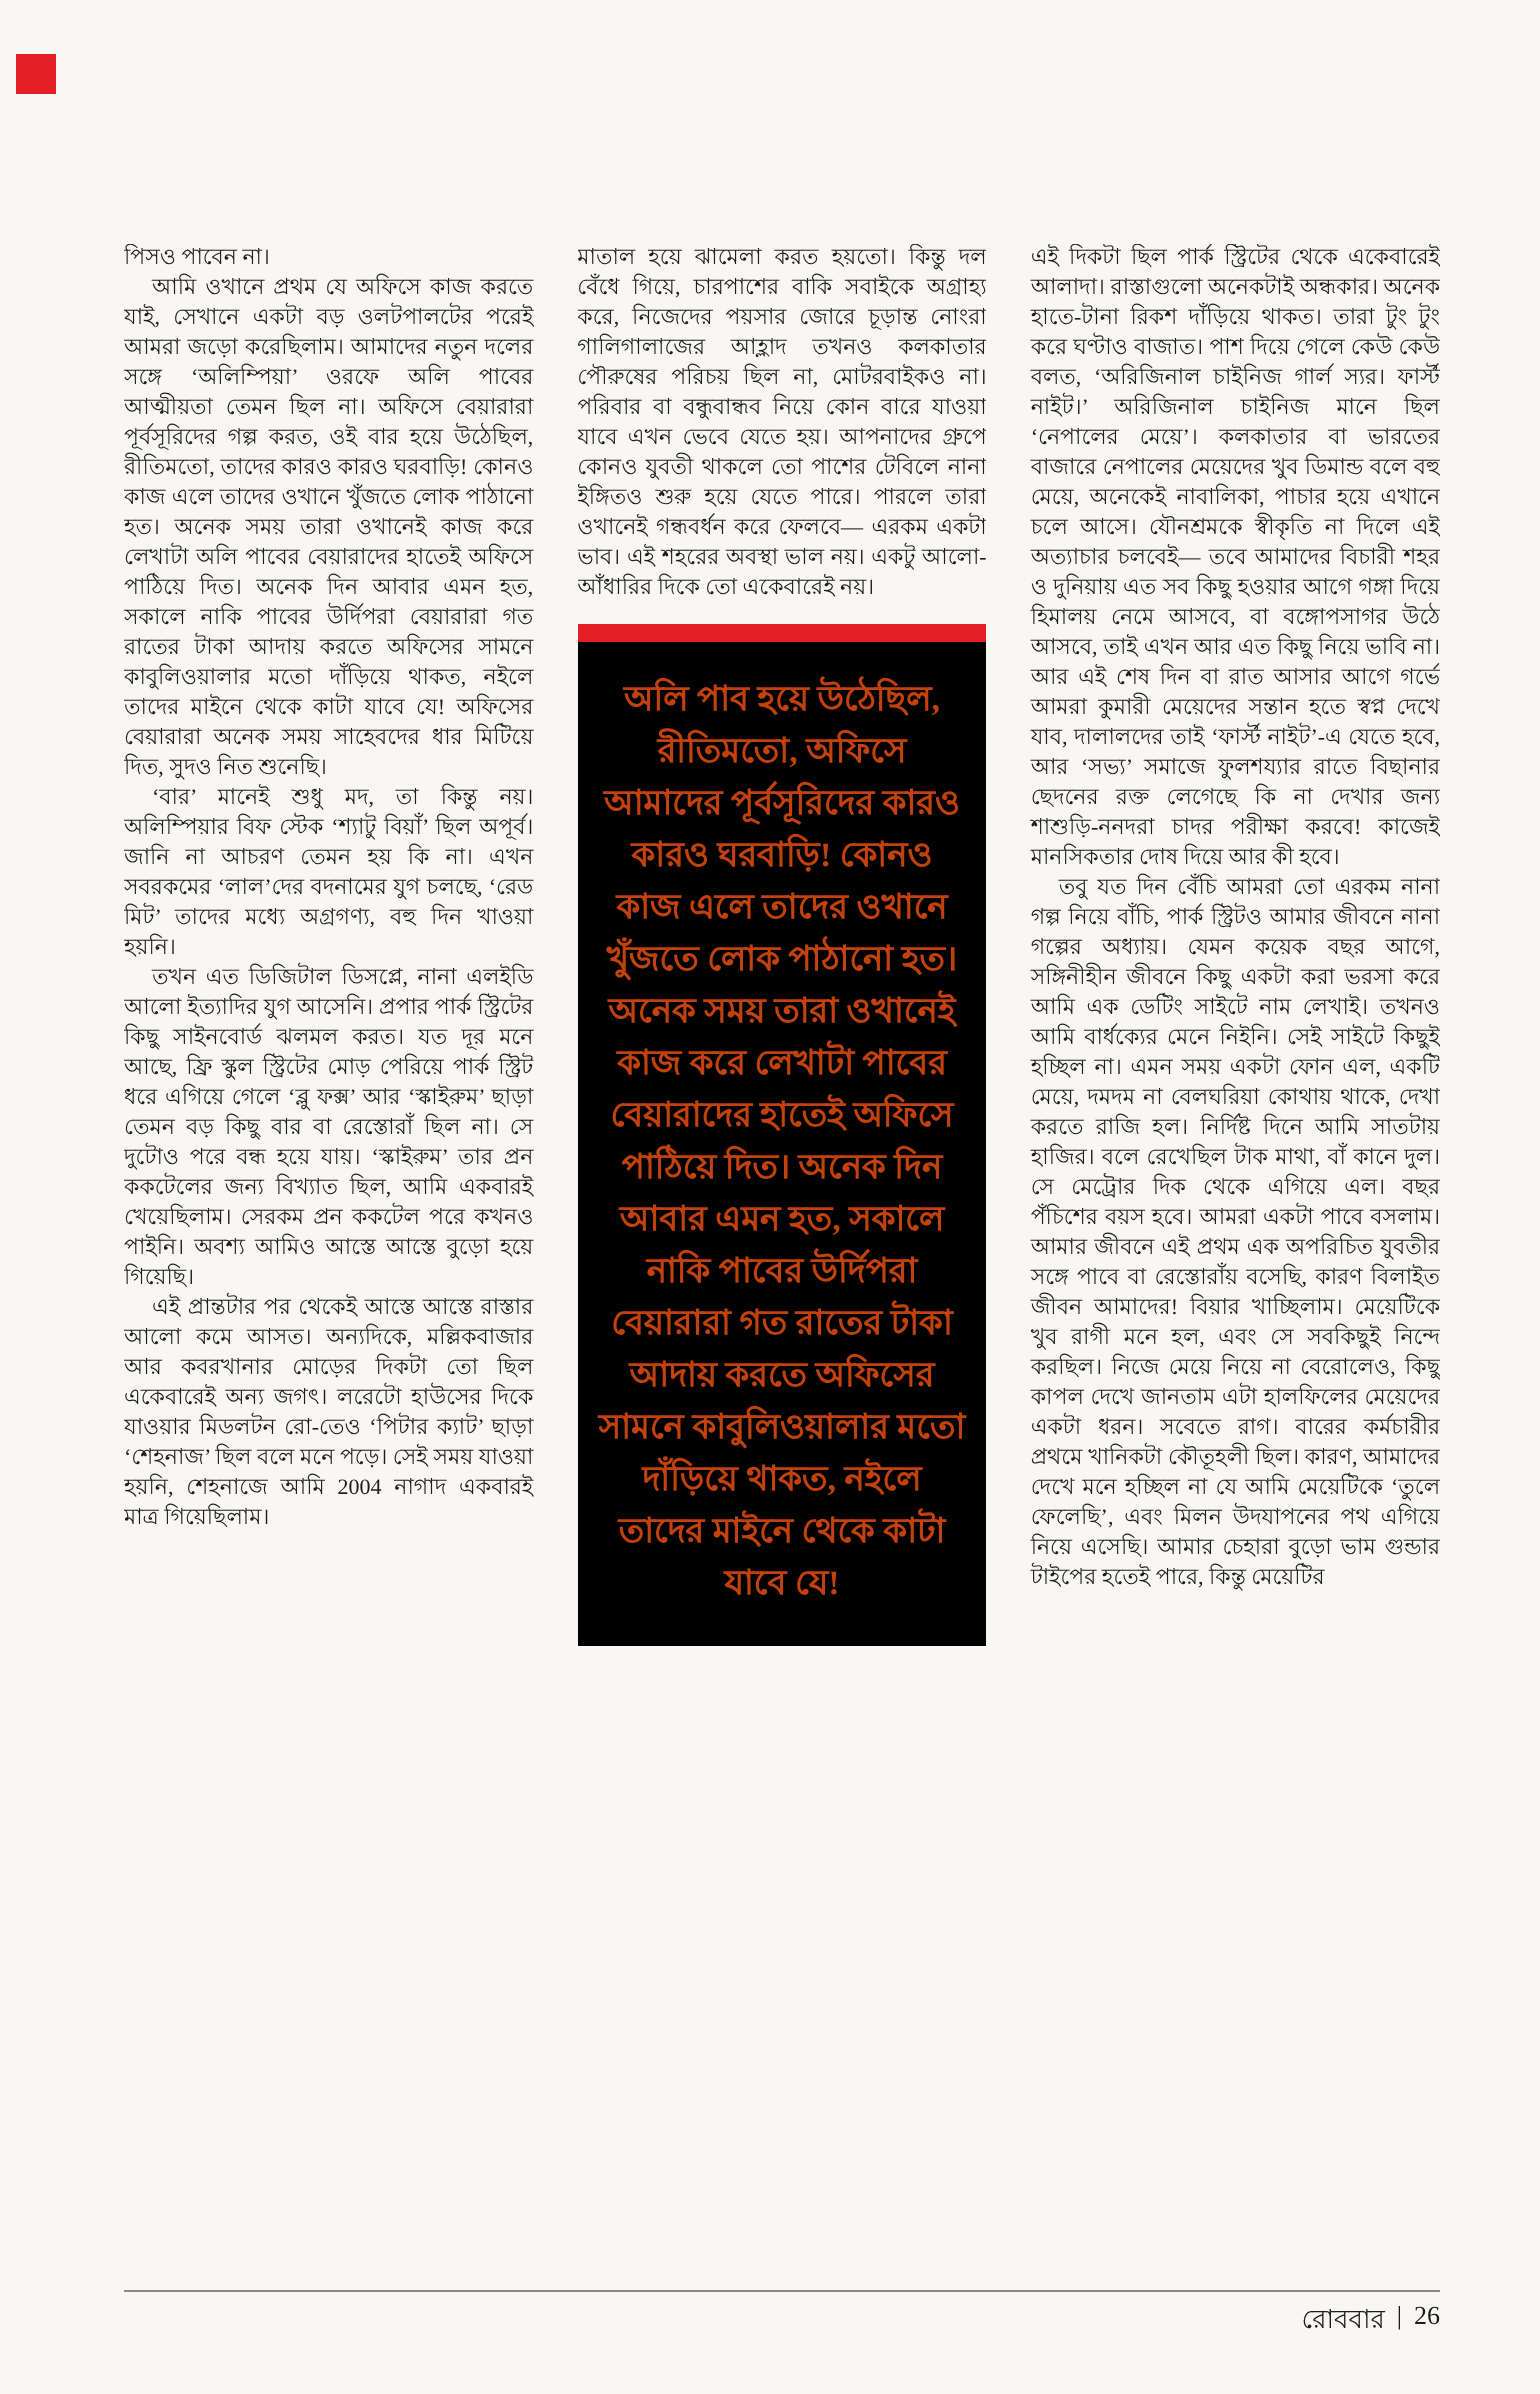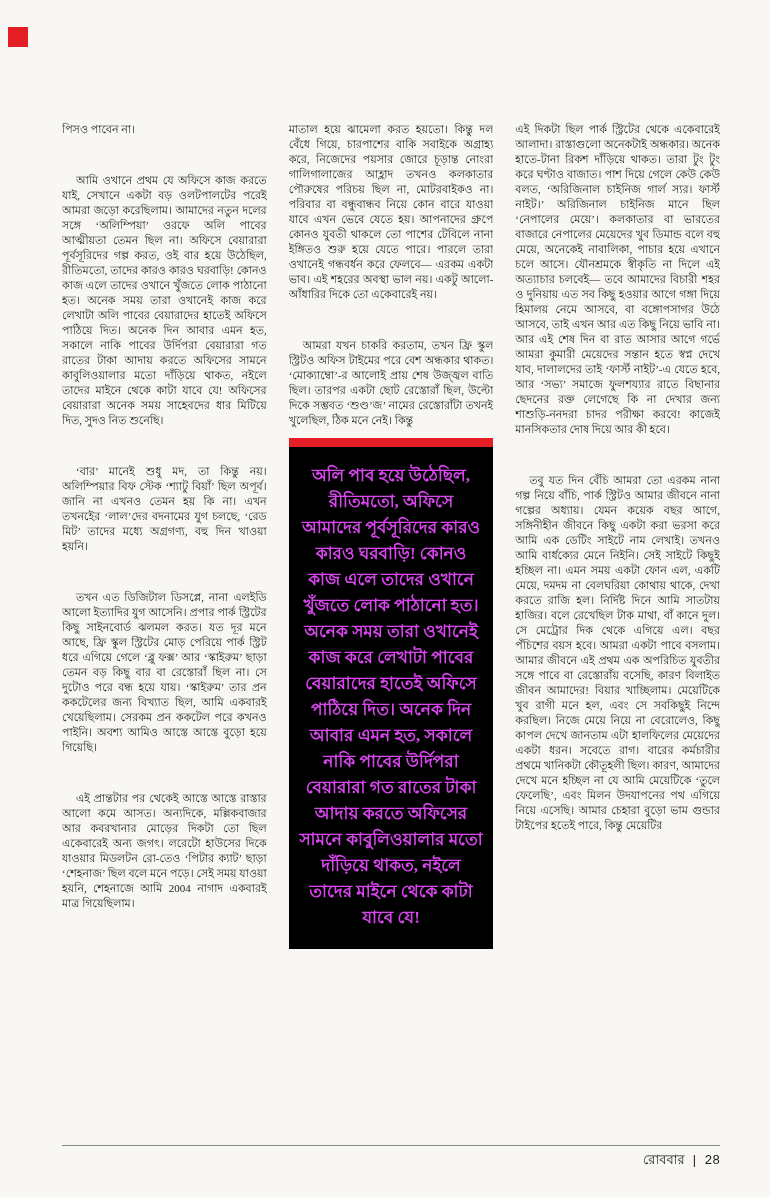--- a/index.html
+++ b/index.html
@@ -21,82 +21,81 @@
     height:1004px;overflow:hidden;
     display:flex;gap:22px;
   }
   .col{
     flex:1 1 0;min-width:0;
     font-size:11px;line-height:15px;
     text-align:justify;
     overflow:hidden;
   }
   .col p{margin:0;}
-  .col p.indent{text-indent:14px;margin-top:36px;}
+  .col p.indent{text-indent:14px;}
   .pullquote{
     margin-top:10px;
     background:#000;
     border-top:9px solid #e41e25;
-    color:#d946ef;
+    color:#c2410c;
     padding:16px 10px 18px 10px;
     box-sizing:border-box;
     text-align:center;
     font-size:17px;
     line-height:26px;
     font-weight:bold;
   }
   .footer{
     position:absolute;left:62px;right:50px;bottom:26px;
   }
   .footer-rule{
     border:none;border-top:1px solid #8a8a87;
     margin:0 0 4px 0;
   }
   .footer-text{
-    display:flex;justify-content:flex-end;align-items:center;
+    display:flex;justify-content:flex-end;
     gap:6px;
     font-size:13px;color:#1d1d1b;
-    font-family:Liberation Mono, monospace;
+    font-family:Liberation Serif, serif;
   }
   .footer-sep{color:#1d1d1b;}
 </style>
 </head>
 <body>
 
 <div class="page">
 
   <div class="corner-marker" style="background:#e41e25;"></div>
 
   <div class="content">
 
     <div class="col">
       <p>পিসও পাবেন না।</p>
       <p class="indent">আমি ওখানে প্রথম যে অফিসে কাজ করতে যাই, সেখানে একটা বড় ওলটপালটের পরেই আমরা জড়ো করেছিলাম। আমাদের নতুন দলের সঙ্গে ‘অলিম্পিয়া’ ওরফে অলি পাবের আত্মীয়তা তেমন ছিল না। অফিসে বেয়ারারা পূর্বসূরিদের গল্প করত, ওই বার হয়ে উঠেছিল, রীতিমতো, তাদের কারও কারও ঘরবাড়ি! কোনও কাজ এলে তাদের ওখানে খুঁজতে লোক পাঠানো হত। অনেক সময় তারা ওখানেই কাজ করে লেখাটা অলি পাবের বেয়ারাদের হাতেই অফিসে পাঠিয়ে দিত। অনেক দিন আবার এমন হত, সকালে নাকি পাবের উর্দিপরা বেয়ারারা গত রাতের টাকা আদায় করতে অফিসের সামনে কাবুলিওয়ালার মতো দাঁড়িয়ে থাকত, নইলে তাদের মাইনে থেকে কাটা যাবে যে! অফিসের বেয়ারারা অনেক সময় সাহেবদের ধার মিটিয়ে দিত, সুদও নিত শুনেছি।</p>
-      <p class="indent">‘বার’ মানেই শুধু মদ, তা কিন্তু নয়। অলিম্পিয়ার বিফ স্টেক ‘শ্যাটু বিয়াঁ’ ছিল অপূর্ব। জানি না এখনও তেমন হয় কি না। এখন তখনইের ‘লাল’দের বদনামের যুগ চলছে, ‘রেড মিট’ তাদের মধ্যে অগ্রগণ্য, বহু দিন খাওয়া হয়নি।</p>
+      <p class="indent">‘বার’ মানেই শুধু মদ, তা কিন্তু নয়। অলিম্পিয়ার বিফ স্টেক ‘শ্যাটু বিয়াঁ’ ছিল অপূর্ব। জানি না আচরণ তেমন হয় কি না। এখন সবরকমের ‘লাল’দের বদনামের যুগ চলছে, ‘রেড মিট’ তাদের মধ্যে অগ্রগণ্য, বহু দিন খাওয়া হয়নি।</p>
       <p class="indent">তখন এত ডিজিটাল ডিসপ্লে, নানা এলইডি আলো ইত্যাদির যুগ আসেনি। প্রপার পার্ক স্ট্রিটের কিছু সাইনবোর্ড ঝলমল করত। যত দূর মনে আছে, ফ্রি স্কুল স্ট্রিটের মোড় পেরিয়ে পার্ক স্ট্রিট ধরে এগিয়ে গেলে ‘ব্লু ফক্স’ আর ‘স্কাইরুম’ ছাড়া তেমন বড় কিছু বার বা রেস্তোরাঁ ছিল না। সে দুটোও পরে বন্ধ হয়ে যায়। ‘স্কাইরুম’ তার প্রন ককটেলের জন্য বিখ্যাত ছিল, আমি একবারই খেয়েছিলাম। সেরকম প্রন ককটেল পরে কখনও পাইনি। অবশ্য আমিও আস্তে আস্তে বুড়ো হয়ে গিয়েছি।</p>
       <p class="indent">এই প্রান্তটার পর থেকেই আস্তে আস্তে রাস্তার আলো কমে আসত। অন্যদিকে, মল্লিকবাজার আর কবরখানার মোড়ের দিকটা তো ছিল একেবারেই অন্য জগৎ। লরেটো হাউসের দিকে যাওয়ার মিডলটন রো-তেও ‘পিটার ক্যাট’ ছাড়া ‘শেহনাজ’ ছিল বলে মনে পড়ে। সেই সময় যাওয়া হয়নি, শেহনাজে আমি 2004 নাগাদ একবারই মাত্র গিয়েছিলাম।</p>
     </div>
 
     <div class="col">
       <p>মাতাল হয়ে ঝামেলা করত হয়তো। কিন্তু দল বেঁধে গিয়ে, চারপাশের বাকি সবাইকে অগ্রাহ্য করে, নিজেদের পয়সার জোরে চূড়ান্ত নোংরা গালিগালাজের আহ্লাদ তখনও কলকাতার পৌরুষের পরিচয় ছিল না, মোটরবাইকও না। পরিবার বা বন্ধুবান্ধব নিয়ে কোন বারে যাওয়া যাবে এখন ভেবে যেতে হয়। আপনাদের গ্রুপে কোনও যুবতী থাকলে তো পাশের টেবিলে নানা ইঙ্গিতও শুরু হয়ে যেতে পারে। পারলে তারা ওখানেই গন্ধবর্ধন করে ফেলবে— এরকম একটা ভাব। এই শহরের অবস্থা ভাল নয়। একটু আলো-আঁধারির দিকে তো একেবারেই নয়।</p>
-      <p class="indent">আমরা যখন চাকরি করতাম, তখন ফ্রি স্কুল স্ট্রিটও অফিস টাইমের পরে বেশ অন্ধকার থাকত। ‘মোক্যাম্বো’-র আলোই প্রায় শেষ উজ্জ্বল বাতি ছিল। তারপর একটা ছোট রেস্তোরাঁ ছিল, উল্টো দিকে সম্ভবত ‘শুণ্ড’জ’ নামের রেস্তোরাঁটা তখনই খুলেছিল, ঠিক মনে নেই। কিন্তু</p>
       <div class="pullquote">
         <span>অলি পাব হয়ে উঠেছিল, রীতিমতো, অফিসে আমাদের পূর্বসূরিদের কারও কারও ঘরবাড়ি! কোনও কাজ এলে তাদের ওখানে খুঁজতে লোক পাঠানো হত। অনেক সময় তারা ওখানেই কাজ করে লেখাটা পাবের বেয়ারাদের হাতেই অফিসে পাঠিয়ে দিত। অনেক দিন আবার এমন হত, সকালে নাকি পাবের উর্দিপরা বেয়ারারা গত রাতের টাকা আদায় করতে অফিসের সামনে কাবুলিওয়ালার মতো দাঁড়িয়ে থাকত, নইলে তাদের মাইনে থেকে কাটা যাবে যে!</span>
       </div>
     </div>
 
     <div class="col">
       <p>এই দিকটা ছিল পার্ক স্ট্রিটের থেকে একেবারেই আলাদা। রাস্তাগুলো অনেকটাই অন্ধকার। অনেক হাতে-টানা রিকশ দাঁড়িয়ে থাকত। তারা টুং টুং করে ঘণ্টাও বাজাত। পাশ দিয়ে গেলে কেউ কেউ বলত, ‘অরিজিনাল চাইনিজ গার্ল স্যর। ফার্স্ট নাইট।’ অরিজিনাল চাইনিজ মানে ছিল ‘নেপালের মেয়ে’। কলকাতার বা ভারতের বাজারে নেপালের মেয়েদের খুব ডিমান্ড বলে বহু মেয়ে, অনেকেই নাবালিকা, পাচার হয়ে এখানে চলে আসে। যৌনশ্রমকে স্বীকৃতি না দিলে এই অত্যাচার চলবেই— তবে আমাদের বিচারী শহর ও দুনিয়ায় এত সব কিছু হওয়ার আগে গঙ্গা দিয়ে হিমালয় নেমে আসবে, বা বঙ্গোপসাগর উঠে আসবে, তাই এখন আর এত কিছু নিয়ে ভাবি না। আর এই শেষ দিন বা রাত আসার আগে গর্ভে আমরা কুমারী মেয়েদের সন্তান হতে স্বপ্ন দেখে যাব, দালালদের তাই ‘ফার্স্ট নাইট’-এ যেতে হবে, আর ‘সভ্য’ সমাজে ফুলশয্যার রাতে বিছানার ছেদনের রক্ত লেগেছে কি না দেখার জন্য শাশুড়ি-ননদরা চাদর পরীক্ষা করবে! কাজেই মানসিকতার দোষ দিয়ে আর কী হবে।</p>
       <p class="indent">তবু যত দিন বেঁচি আমরা তো এরকম নানা গল্প নিয়ে বাঁচি, পার্ক স্ট্রিটও আমার জীবনে নানা গল্পের অধ্যায়। যেমন কয়েক বছর আগে, সঙ্গিনীহীন জীবনে কিছু একটা করা ভরসা করে আমি এক ডেটিং সাইটে নাম লেখাই। তখনও আমি বার্ধক্যের মেনে নিইনি। সেই সাইটে কিছুই হচ্ছিল না। এমন সময় একটা ফোন এল, একটি মেয়ে, দমদম না বেলঘরিয়া কোথায় থাকে, দেখা করতে রাজি হল। নির্দিষ্ট দিনে আমি সাতটায় হাজির। বলে রেখেছিল টাক মাথা, বাঁ কানে দুল। সে মেট্রোর দিক থেকে এগিয়ে এল। বছর পঁচিশের বয়স হবে। আমরা একটা পাবে বসলাম। আমার জীবনে এই প্রথম এক অপরিচিত যুবতীর সঙ্গে পাবে বা রেস্তোরাঁয় বসেছি, কারণ বিলাইত জীবন আমাদের! বিয়ার খাচ্ছিলাম। মেয়েটিকে খুব রাগী মনে হল, এবং সে সবকিছুই নিন্দে করছিল। নিজে মেয়ে নিয়ে না বেরোলেও, কিছু কাপল দেখে জানতাম এটা হালফিলের মেয়েদের একটা ধরন। সবেতে রাগ। বারের কর্মচারীর প্রথমে খানিকটা কৌতূহলী ছিল। কারণ, আমাদের দেখে মনে হচ্ছিল না যে আমি মেয়েটিকে ‘তুলে ফেলেছি’, এবং মিলন উদযাপনের পথ এগিয়ে নিয়ে এসেছি। আমার চেহারা বুড়ো ভাম গুন্ডার টাইপের হতেই পারে, কিন্তু মেয়েটির</p>
     </div>
 
   </div>
 
   <div class="footer">
     <hr class="footer-rule">
     <div class="footer-text">
       <span>রোববার</span>
       <span class="footer-sep">|</span>
-      <span>28</span>
+      <span>26</span>
     </div>
   </div>
 
 </div>
 
 </body></html>

